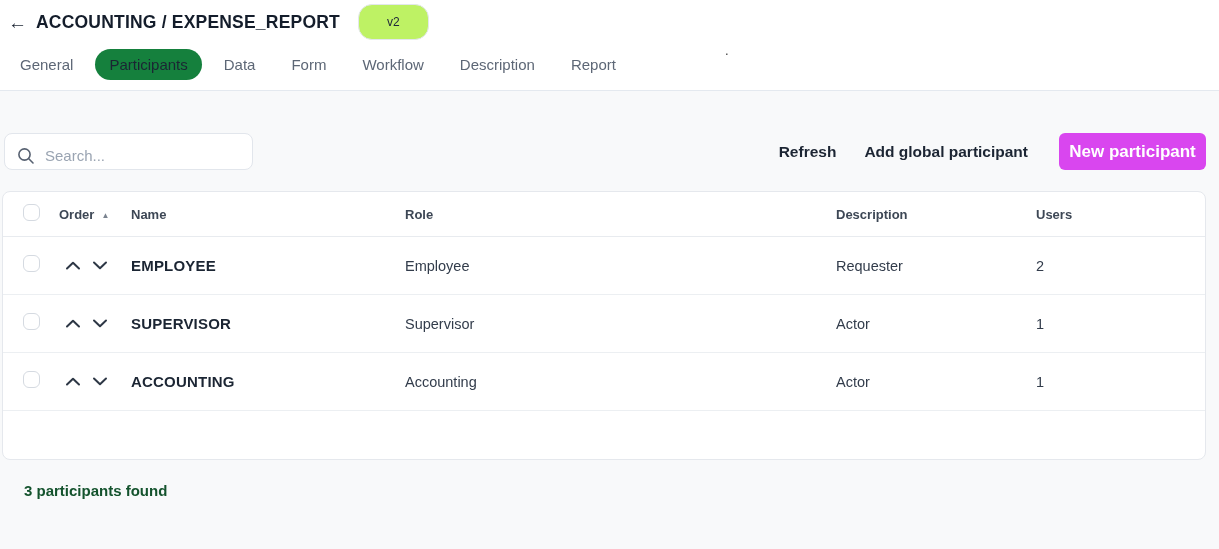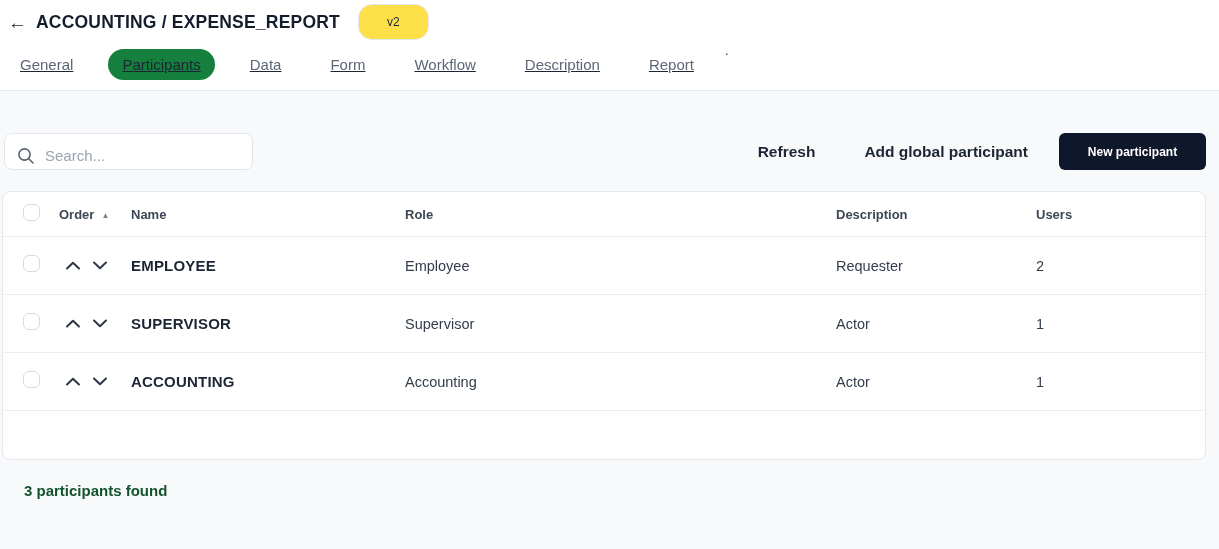--- a/index.html
+++ b/index.html
@@ -35,34 +35,33 @@
   }
   .page-title {
     font-size: 17.5px;
     font-weight: 600;
     letter-spacing: 0.2px;
     color: #141d2b;
   }
   .version-badge {
     margin-left: 18px;
     border: 1px solid #e3e7ec;
-    background: #fde047;
+    background: #bef264;
     border-radius: 14px;
     font-size: 12px;
     color: #20293a;
     padding: 10px 28px;
     line-height: 1.2;
   }
   .tabs-row {
     display: flex;
     align-items: center;
-    gap: 21px;
+    gap: 8px;
     margin-top: 13px;
     padding-left: 6px;
-    text-decoration: underline;
   }
   .tab {
     font-size: 15px;
     color: #5d6776;
     padding: 7px 14px;
     border-radius: 17px;
     cursor: pointer;
     white-space: nowrap;
   }
   .tab.active {
@@ -121,26 +120,26 @@
   }
   .text-button {
     font-size: 15.5px;
     font-weight: 700;
     color: #1c2533;
     background: transparent;
     border: none;
     cursor: pointer;
     font-family: "Liberation Sans", sans-serif;
   }
-  .btn-refresh { margin-right: 49px; text-align: right; }
+  .btn-refresh { margin-right: 28px; text-align: right; }
   .btn-add-global { margin-right: 31px; }
   .primary-button {
-    background: #0f172a;
+    background: #d946ef;
     color: #ffffff;
-    font-size: 12px;
+    font-size: 17px;
     font-weight: 700;
     font-family: "Liberation Sans", sans-serif;
     border: none;
     border-radius: 6px;
     width: 147px;
     height: 37px;
     cursor: pointer;
   }
 
   

